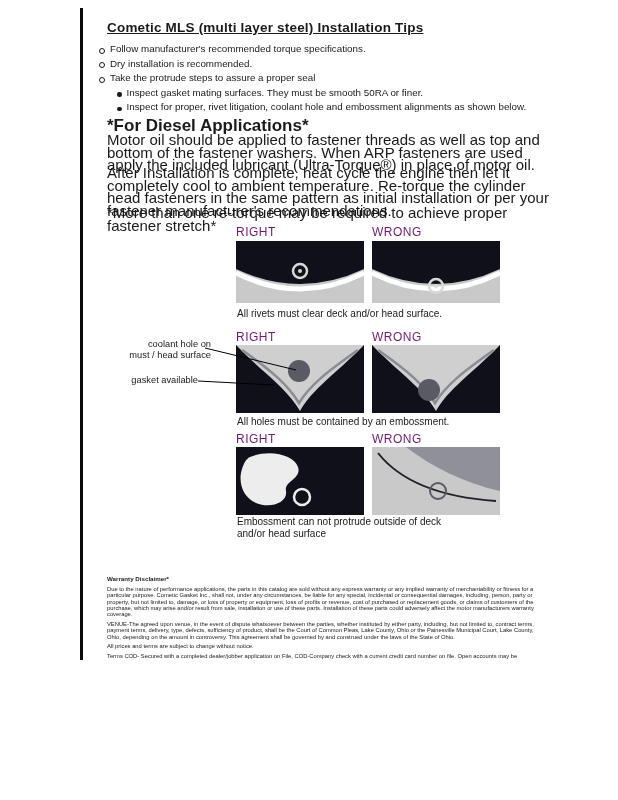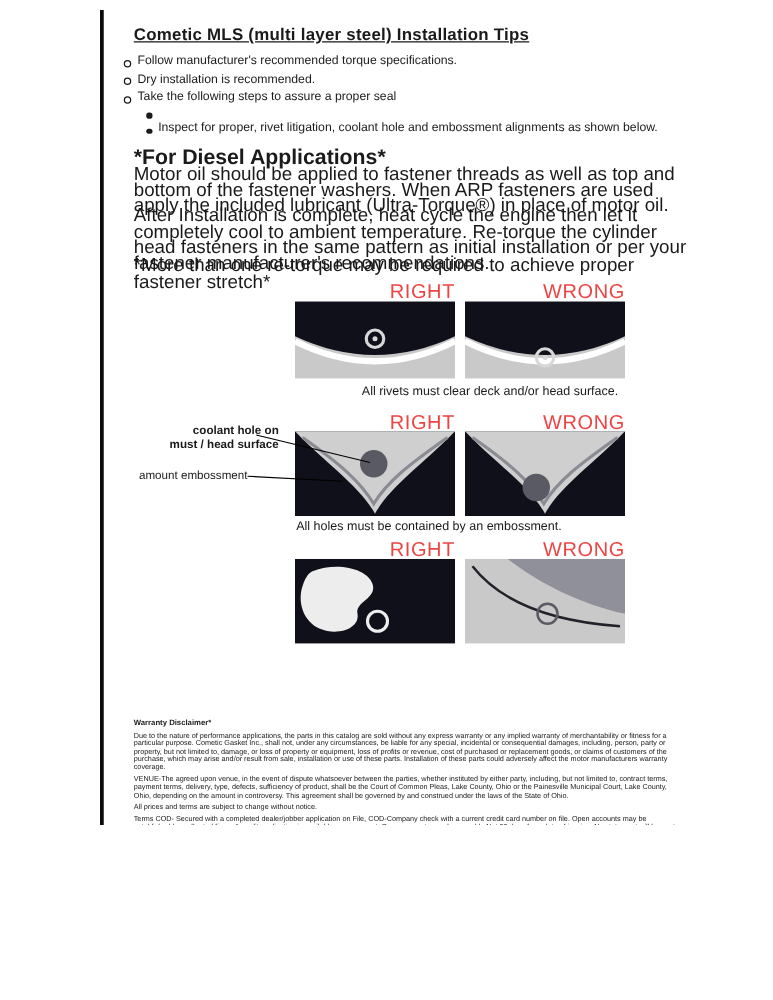--- a/index.html
+++ b/index.html
@@ -13,21 +13,21 @@
     position:absolute;left:107px;top:20px;margin:0;
     font-size:13.5px;font-weight:bold;text-decoration:underline;letter-spacing:0.2px;
   }
   .bullets{position:absolute;left:99px;top:43px;width:470px;}
   .b-row{display:flex;align-items:center;margin-bottom:2.5px;font-size:9.8px;line-height:12px;}
   .b-row.sub{margin-left:18px;}
   .dot-open{flex:0 0 auto;width:4px;height:4px;border:1px solid #1a1a1a;border-radius:50%;margin:3.5px 5px 0 0;}
   .dot-solid{flex:0 0 auto;width:4.5px;height:4.5px;background:#1a1a1a;border-radius:50%;margin:3.5px 5px 0 0;}
   .diesel-h{position:absolute;left:107px;top:116px;margin:0;font-size:17px;font-weight:bold;}
   .para{position:absolute;left:107px;width:452px;margin:0;font-size:15px;line-height:12.5px;}
-  .hdr{position:absolute;width:128px;text-align:right;font-size:16px;letter-spacing:0.5px;color:#ef4444;}
+  .hdr{position:absolute;width:128px;text-align:left;font-size:12px;letter-spacing:0.5px;color:#701a75;}
   .panel{position:absolute;width:128px;overflow:hidden;}
   .panel svg{display:block;}
   .caption{position:absolute;left:237px;width:310px;font-size:10px;line-height:12px;}
   .ann-label{position:absolute;text-align:right;font-size:9.3px;line-height:10.5px;}
   .pointer-svg{position:absolute;left:196px;top:344px;}
   .legal{position:absolute;left:107px;top:575px;width:437px;}
   .legal-h{font-size:6.2px;font-weight:bold;margin-bottom:4px;}
   .legal-p{font-size:5.8px;line-height:6.3px;margin-bottom:3.5px;}
   .legal-p.tight{margin-bottom:0;}
   .doc-code{position:absolute;left:388px;top:758px;font-size:11px;letter-spacing:0.3px;text-decoration:underline;}
@@ -46,24 +46,25 @@
     <div class="b-row">
       <span class="dot-open"></span>
       <span>Follow manufacturer's recommended torque specifications.</span>
     </div>
     <div class="b-row">
       <span class="dot-open"></span>
       <span>Dry installation is recommended.</span>
     </div>
     <div class="b-row">
       <span class="dot-open"></span>
-      <span>Take the following steps to assure a proper seal</span>
+      <span>Take the protrude steps to assure a proper seal</span>
     </div>
     <div class="b-row sub">
       <span class="dot-solid"></span>
+      <span>Inspect gasket mating surfaces.  They must be smooth 50RA or finer.</span>
     </div>
     <div class="b-row sub">
       <span class="dot-solid"></span>
       <span>Inspect for proper, rivet litigation, coolant hole and embossment alignments as shown below.</span>
     </div>
   </div>
 
   <h2 class="diesel-h">*For Diesel Applications*</h2>
   <p class="para" style="top:134px;">Motor oil should be applied to fastener threads as well as top and bottom of the fastener washers. When ARP fasteners are used apply the included lubricant (Ultra-Torque®) in place of motor oil.</p>
   <p class="para" style="top:167px;">After Installation is complete, heat cycle the engine then let it completely cool to ambient temperature. Re-torque the cylinder head fasteners in the same pattern as initial installation or per your fastener manufacturer's recommendations.</p>
@@ -82,45 +83,45 @@
   </div>
   <div class="panel" style="left:372px;top:241px;height:62px;">
     <svg viewBox="0 0 128 62" width="128" height="62">
       <rect width="128" height="62" fill="#c9c9c9"></rect>
       <path d="M0,32 Q64,64 128,32" stroke="#ffffff" stroke-width="5" fill="none"></path>
       <path d="M0,0 H128 V28 Q64,58 0,28 Z" fill="#10101a"></path>
       <circle cx="64" cy="45" r="7" fill="none" stroke="#d8d8d8" stroke-width="2.5"></circle>
       <circle cx="64" cy="45" r="2" fill="#d8d8d8"></circle>
     </svg>
   </div>
-  <div class="caption" style="top:308px;text-align:center;">All rivets must clear deck and/or head surface.</div>
+  <div class="caption" style="top:308px;">All rivets must clear deck and/or head surface.</div>
 
   <div class="hdr" style="left:236px;top:330px;">RIGHT</div>
   <div class="hdr" style="left:372px;top:330px;">WRONG</div>
   <div class="panel" style="left:236px;top:345px;height:68px;">
     <svg viewBox="0 0 128 68" width="128" height="68">
       <rect width="128" height="68" fill="#10101a"></rect>
       <path d="M0,0 H128 C103,26 76,44 64,66 C52,44 25,26 0,0 Z" fill="#cfcfcf"></path>
       <path d="M6,5 C36,26 52,40 63,58 C74,40 92,26 122,5" fill="none" stroke="#8b8b93" stroke-width="2.5"></path>
       <circle cx="63" cy="26" r="11" fill="#5a5a64"></circle>
     </svg>
   </div>
   <div class="panel" style="left:372px;top:345px;height:68px;">
     <svg viewBox="0 0 128 68" width="128" height="68">
       <rect width="128" height="68" fill="#10101a"></rect>
       <path d="M0,0 H128 C103,26 76,44 64,66 C52,44 25,26 0,0 Z" fill="#cfcfcf"></path>
       <path d="M6,5 C36,26 52,40 63,58 C74,40 92,26 122,5" fill="none" stroke="#8b8b93" stroke-width="2.5"></path>
       <circle cx="57" cy="45" r="11" fill="#5a5a64"></circle>
     </svg>
   </div>
-  <div class="ann-label" style="left:115px;top:339px;width:108px;font-weight:bold;">
+  <div class="ann-label" style="left:103px;top:339px;width:108px;">
     <div>coolant hole on</div>
     <div>must / head surface</div>
   </div>
-  <div class="ann-label" style="left:90px;top:375px;width:108px;">amount embossment</div>
+  <div class="ann-label" style="left:90px;top:375px;width:108px;">gasket available</div>
   <svg class="pointer-svg" width="110" height="46" viewBox="0 0 110 46">
     <line x1="9" y1="4" x2="100" y2="26" stroke="#000" stroke-width="1"></line>
     <line x1="2" y1="37" x2="78" y2="41" stroke="#000" stroke-width="1"></line>
   </svg>
   <div class="caption" style="top:416px;">All holes must be contained by an embossment.</div>
 
   <div class="hdr" style="left:236px;top:432px;">RIGHT</div>
   <div class="hdr" style="left:372px;top:432px;">WRONG</div>
   <div class="panel" style="left:236px;top:447px;height:68px;">
     <svg viewBox="0 0 128 68" width="128" height="68">
@@ -130,20 +131,24 @@
     </svg>
   </div>
   <div class="panel" style="left:372px;top:447px;height:68px;">
     <svg viewBox="0 0 128 68" width="128" height="68">
       <rect width="128" height="68" fill="#c9c9c9"></rect>
       <path d="M34,0 H128 V44 C92,36 60,20 34,0 Z" fill="#90909a"></path>
       <path d="M6,6 C28,34 66,50 124,54" fill="none" stroke="#22222a" stroke-width="2"></path>
       <circle cx="66" cy="44" r="8" fill="none" stroke="#5a5a64" stroke-width="2"></circle>
     </svg>
   </div>
+  <div class="caption" style="top:516px;">
+    <div>Embossment can not protrude outside of deck</div>
+    <div>and/or head surface</div>
+  </div>
 
   <div class="legal">
     <div class="legal-h">Warranty Disclaimer*</div>
     <div class="legal-p">Due to the nature of performance applications, the parts in this catalog are sold without any express warranty or any implied warranty of merchantability or fitness for a particular purpose.  Cometic Gasket Inc., shall not, under any circumstances, be liable for any special, incidental or consequential damages, including, person, party or property, but not limited to, damage, or loss of property or equipment, loss of profits or revenue, cost of purchased or replacement goods, or claims of customers of the purchase, which may arise and/or result from sale, installation or use of these parts.  Installation of these parts could adversely affect the motor manufacturers warranty coverage.</div>
     <div class="legal-p">VENUE-The agreed upon venue, in the event of dispute whatsoever between the parties, whether instituted by either party, including, but not limited to, contract terms, payment terms, delivery, type, defects, sufficiency of product, shall be the Court of Common Pleas, Lake County, Ohio or the Painesville Municipal Court, Lake County, Ohio, depending on the amount in controversy.  This agreement shall be governed by and construed under the laws of the State of Ohio.</div>
     <div class="legal-p">All prices and terms are subject to change without notice.</div>
     <div class="legal-p">Terms COD- Secured with a completed dealer/jobber application on File, COD-Company check with a current credit card number on file.  Open accounts may be established by well rated firms.  A credit application is available upon request.  Open accounts are due payable Net 30 days from date of invoice.  No statement will be sent.  If an account becomes 60 or more days past due, it is subject to being placed on credit hold.  No orders will be shipped or new orders accepted until past due balance is paid.  If an account becomes 90 or more days past due, it is subject to being placed for collections.  All costs of collection are the responsibility of the customer, including attorney fees, court costs, and other expenses of litigation.</div>
     <div class="legal-p">Returns- Authorized (RGA) must be obtained in advance on all returns.  A packing slip or invoice number must accompany the merchandise.  No returns after 30 days from invoice date.  All returns are subject to a 25% restocking charge.  All custom designed and custom manufactured gaskets are non-returnable.</div>
     <div class="legal-p tight">Only catalog parts are returnable.</div>
     <div class="legal-p">Review your invoice and notify us immediately of any incorrect or inaccurate information.  Shortages must be reported within 10 days.</div>

